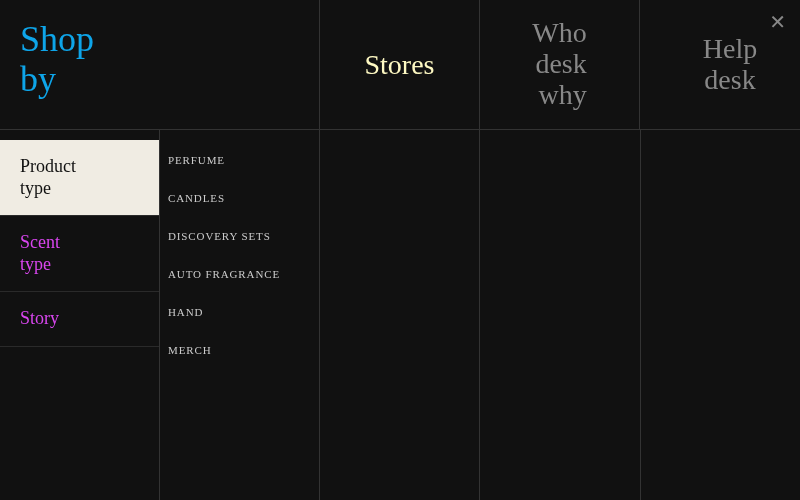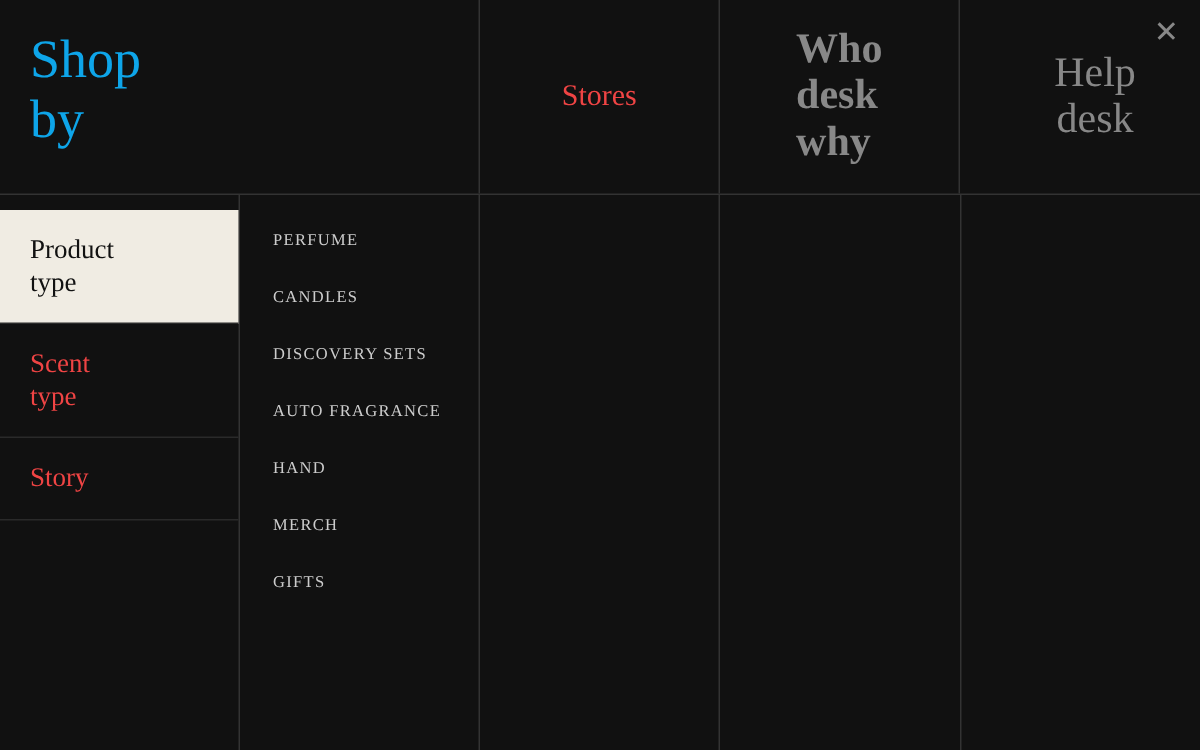--- a/index.html
+++ b/index.html
@@ -43,41 +43,41 @@
     .header-stores {
       width: 160px;
       display: flex;
       align-items: center;
       justify-content: center;
       border-right: 1px solid #333333;
       cursor: pointer;
     }
 
     .header-stores-text {
-      font-size: 20px;
-      color: #ef4444;
+      font-size: 28px;
+      color: #fef9c3;
       font-weight: 300;
       text-align: center;
     }
 
     .header-who {
       width: 160px;
       display: flex;
       align-items: center;
       justify-content: center;
       border-right: 1px solid #333333;
       cursor: pointer;
     }
 
     .header-who-text {
       font-size: 28px;
       color: #888888;
-      font-weight: 700;
+      font-weight: 400;
       line-height: 1.1;
-      text-align: left;
+      text-align: right;
     }
 
     .header-help {
       flex: 1;
       display: flex;
       align-items: center;
       justify-content: center;
       position: relative;
       cursor: pointer;
     }
@@ -130,32 +130,32 @@
       font-size: 18px;
       font-weight: 400;
       line-height: 1.2;
     }
 
     .sidebar-item.active .sidebar-item-text {
       color: #111111;
     }
 
     .sidebar-item:not(.active) .sidebar-item-text {
-      color: #ef4444;
+      color: #d946ef;
     }
 
     
     .product-list {
       width: 160px;
       border-right: 1px solid #333333;
       padding-top: 10px;
     }
 
     .product-list-item {
-      padding: 10px 22px;
+      padding: 10px 8px;
       cursor: pointer;
     }
 
     .product-list-item-text {
       font-size: 11px;
       font-weight: 500;
       letter-spacing: 0.08em;
       color: #cccccc;
       text-transform: uppercase;
     }
@@ -227,22 +227,19 @@
       </div>
       <div class="product-list-item">
         <span class="product-list-item-text">AUTO FRAGRANCE</span>
       </div>
       <div class="product-list-item">
         <span class="product-list-item-text">HAND</span>
       </div>
       <div class="product-list-item">
         <span class="product-list-item-text">MERCH</span>
       </div>
-      <div class="product-list-item">
-        <span class="product-list-item-text">GIFTS</span>
-      </div>
     </div>
 
     <div class="empty-col"></div>
     <div class="empty-col"></div>
     <div class="empty-col"></div>
   </div>
 </div>
 
 </body></html>

